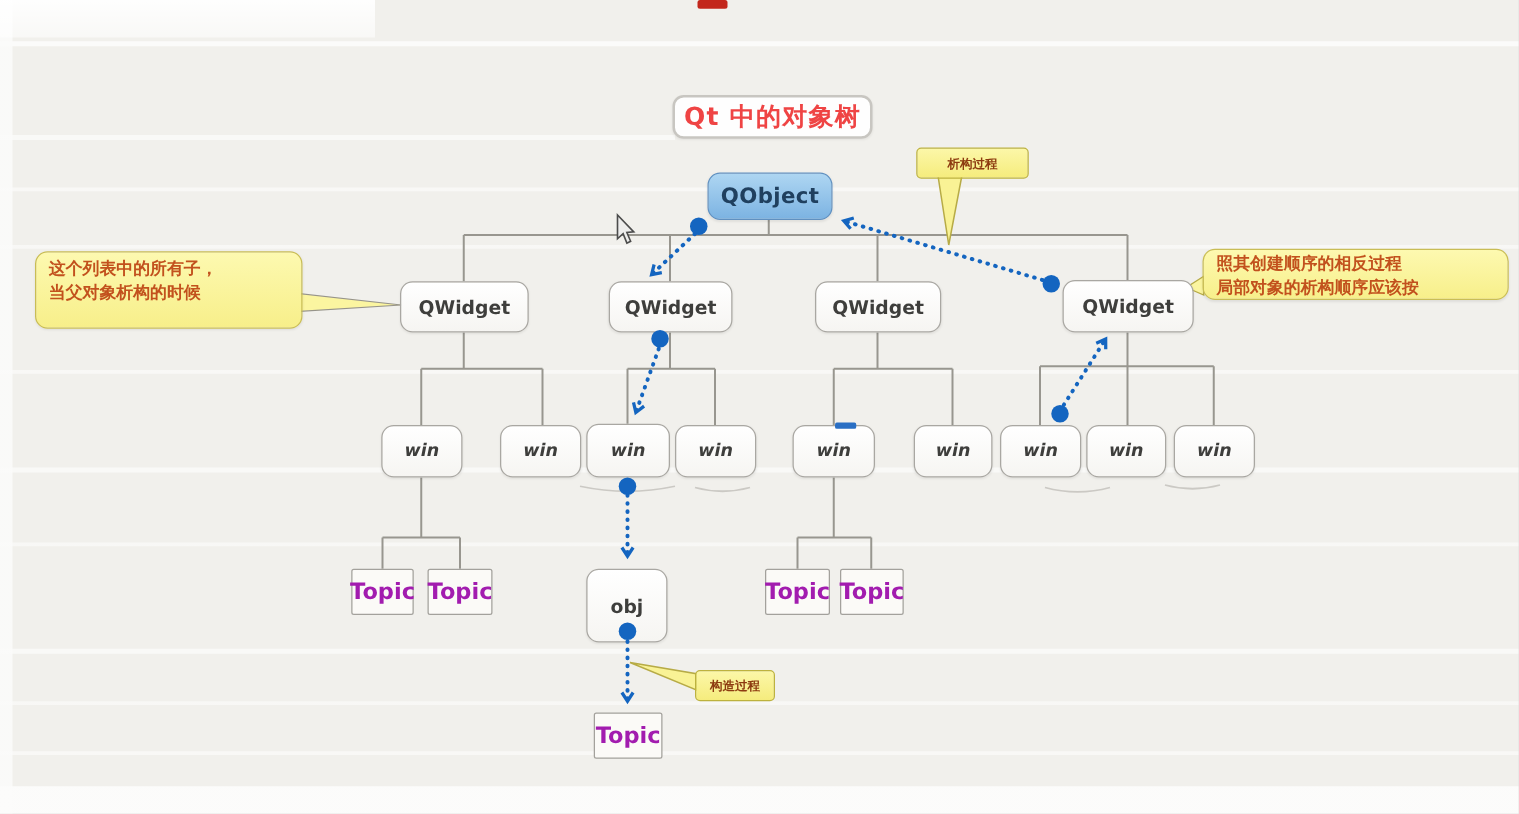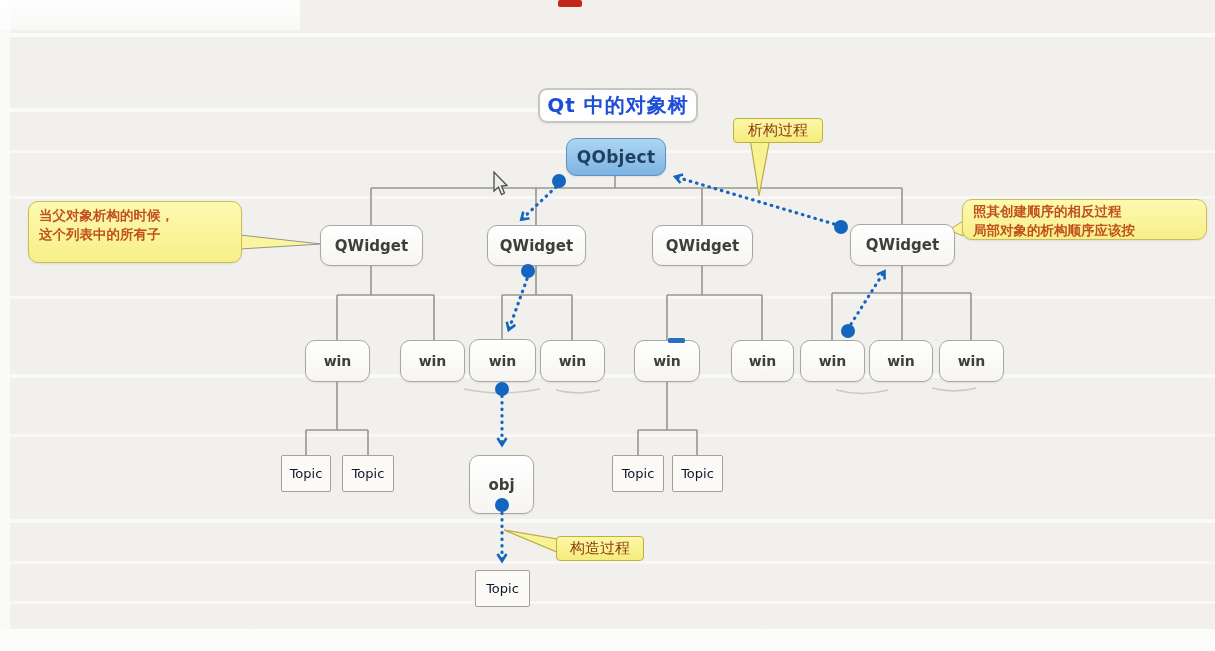--- a/index.html
+++ b/index.html
@@ -28,47 +28,47 @@
   }
   svg.layer{position:absolute;left:0;top:0;pointer-events:none;}
   .node{
     position:absolute;display:flex;align-items:center;justify-content:center;
     background:linear-gradient(180deg,#ffffff 0%,#f6f5f2 100%);
     border:1.6px solid #a9a7a2;border-radius:10px;
     color:#3e3e3c;font-weight:bold;font-size:15px;
     box-shadow:0 1px 2px rgba(0,0,0,.07);
     box-sizing:border-box;
   }
-  .node.win{font-size:14px;}
+  .node.win{font-size:14px;font-style:italic;}
   .node.qobject{
     background:linear-gradient(180deg,#aed6f2 0%,#7cb3e2 100%);
     border:1.6px solid #6090c0;color:#20405f;font-size:17px;letter-spacing:.3px;
   }
   .node.topic{
     border-radius:2px;border:1.4px solid #a3a19c;background:#fbfaf7;
-    color:#0f172a;font-weight:normal;font-size:13px;box-shadow:none;
+    color:#a21caf;font-weight:bold;font-size:18px;box-shadow:none;
   }
   .titlebox{
     position:absolute;display:flex;align-items:center;justify-content:center;
     background:#fefefe;border:2px solid #c8c6c1;border-radius:9px;
-    color:#1d4ed8;font-weight:bold;font-size:20px;letter-spacing:1px;
-    box-shadow:0 1px 2px rgba(0,0,0,.06);box-sizing:border-box;margin-top:12px;
+    color:#ef4444;font-weight:bold;font-size:20px;letter-spacing:1px;
+    box-shadow:0 1px 2px rgba(0,0,0,.06);box-sizing:border-box;
   }
   .callout{
     position:absolute;box-sizing:border-box;
     background:linear-gradient(180deg,#fdf9b0 0%,#f7ef8a 100%);
     border:1.6px solid #c9bd55;border-radius:10px;
     color:#c2511d;font-weight:bold;font-size:13.5px;line-height:1.38;
     padding:4px 10px;box-shadow:0 1px 2px rgba(0,0,0,.08);
   }
   .minilabel{
     position:absolute;box-sizing:border-box;display:flex;align-items:center;justify-content:center;
     background:linear-gradient(180deg,#fcf7a8 0%,#f5ec7d 100%);
     border:1.4px solid #bdb23e;border-radius:4px;
-    color:#8d3b10;font-weight:normal;font-size:15px;padding:2px 4px;
+    color:#8d3b10;font-weight:bold;font-size:10px;padding:2px 4px;
   }
   .red-artifact{position:absolute;left:558px;top:0;width:24px;height:7px;background:#c3271c;border-radius:2px;}
 </style>
 </head>
 <body>
 
 <div class="stage">
 
   <div class="streaks"></div>
   <div class="red-artifact"></div>
@@ -109,29 +109,29 @@
 
   <div class="node" style="left:469px;top:455px;width:65px;height:59px;">obj</div>
 
   <div class="node topic" style="left:281px;top:455px;width:50px;height:37px;">Topic</div>
   <div class="node topic" style="left:342px;top:455px;width:52px;height:37px;">Topic</div>
   <div class="node topic" style="left:612px;top:455px;width:52px;height:37px;">Topic</div>
   <div class="node topic" style="left:672px;top:455px;width:51px;height:37px;">Topic</div>
   <div class="node topic" style="left:475px;top:570px;width:55px;height:37px;">Topic</div>
 
   <div class="callout" style="left:28px;top:201px;width:214px;height:62px;">
-    <div>当父对象析构的时候，</div>
-    <div>这个列表中的所有子</div>
+    <div>这个列表中的所有子，</div>
+    <div>当父对象析构的时候</div>
   </div>
   <div class="callout" style="left:962px;top:199px;width:245px;height:41px;padding-top:2px;">
     <div>照其创建顺序的相反过程</div>
     <div>局部对象的析构顺序应该按</div>
   </div>
   <div class="minilabel" style="left:733px;top:118px;width:90px;height:25px;">析构过程</div>
-  <div class="minilabel" style="left:556px;top:536px;width:88px;height:25px;">构造过程</div>
+  <div class="minilabel" style="left:556px;top:536px;width:64px;height:25px;">构造过程</div>
 
   <svg class="layer" width="1215" height="651" viewBox="0 0 1215 651">
     <defs>
       <marker id="arrowBlue" viewBox="0 0 12 12" markerWidth="12" markerHeight="12" refX="8" refY="6" orient="auto" markerUnits="userSpaceOnUse">
         <path d="M2 1.5 L9 6 L2 10.5" fill="none" stroke="#1465c0" stroke-width="2.6"></path>
       </marker>
     </defs>
     <g stroke="#1465c0" stroke-width="3.2" stroke-dasharray="0.5 6" stroke-linecap="round" fill="none">
       <path d="M556 187 L522 219" marker-end="url(#arrowBlue)"></path>
       <path d="M527 279 L509 329" marker-end="url(#arrowBlue)"></path>

